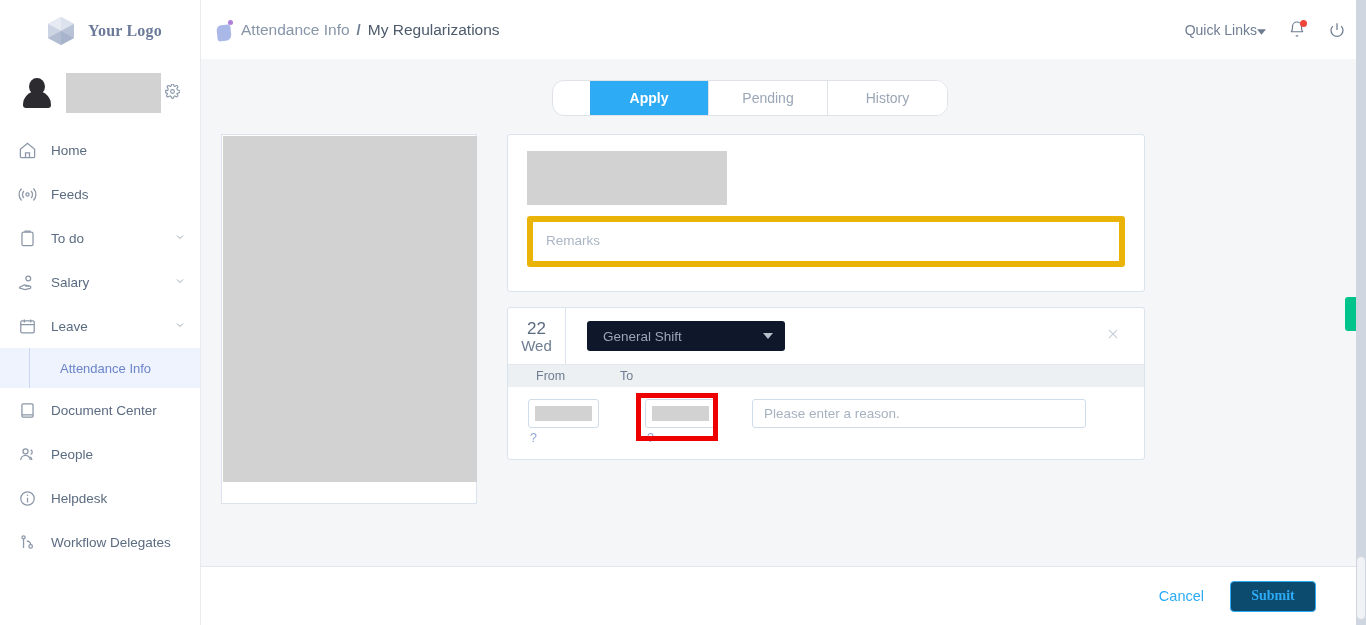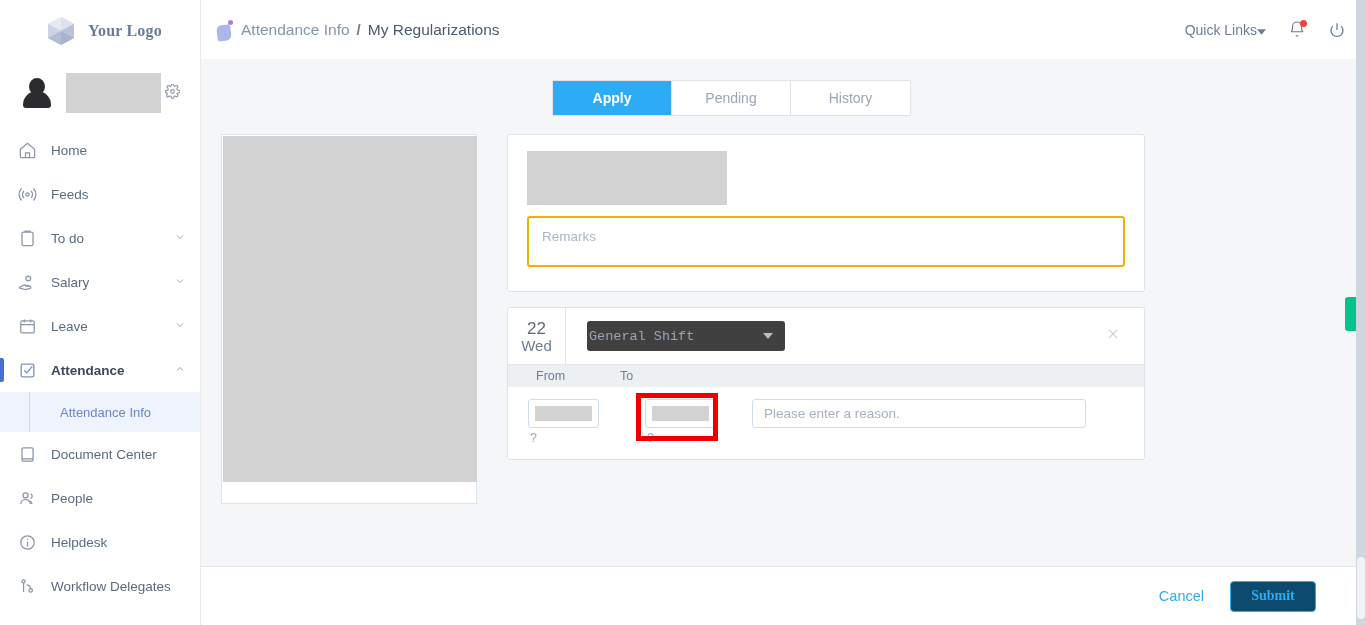--- a/index.html
+++ b/index.html
@@ -73,22 +73,23 @@
   .quick-links { font-size: 14px; color: #6e7d91; display: flex; align-items: center; cursor: pointer; }
   .bell-wrap { position: relative; width: 18px; height: 20px; cursor: pointer; color: #6e7d91; }
   .bell-dot { position: absolute; right: -1px; top: 0px; width: 7px; height: 7px; background: #f0453a; border-radius: 50%; }
   .power-ic { width: 18px; height: 18px; color: #6e7d91; cursor: pointer; }
 
   .content { position: relative; height: 566px; }
 
   
   .tabs {
     position: absolute; left: 351px; top: 21px;
-    display: flex; border: 1px solid #dfe3e8; border-radius: 1px; overflow: hidden;
+    display: flex; border: 1px solid #dfe3e8; border-radius: 12px; overflow: hidden;
     background: #fff;
+    padding-left: 37px;
   }
   .tab {
     width: 119px; height: 34px; display: flex; align-items: center; justify-content: center;
     font-size: 14px; color: #9aa6b6; background: #ffffff; cursor: pointer;
     border-right: 1px solid #dfe3e8;
   }
   .tab:last-child { border-right: none; }
   .tab.active { background: #2eabf5; color: #ffffff; font-weight: bold; }
 
   
@@ -101,38 +102,38 @@
   
   .right-col { position: absolute; left: 306px; top: 75px; width: 638px; }
 
   .card {
     background: #ffffff; border: 1px solid #dbe3ef; border-radius: 3px;
   }
   .card-a { padding: 16px 19px 20px 19px; }
   .redact-block { width: 200px; height: 54px; background: #d2d2d2; }
   .remarks {
     margin-top: 11px; width: 100%; height: 51px;
-    border: 2px solid #eab308; border-radius: 3px;
+    border: 6px solid #eab308; border-radius: 3px;
     padding: 11px 13px; font-size: 13.5px; color: #aab6c4;
     font-family: "Liberation Sans", sans-serif; background: #fff; resize: none;
   }
   .remarks::placeholder { color: #aab6c4; }
 
   .card-b { margin-top: 15px; }
   .shift-row { height: 56px; display: flex; align-items: center; position: relative; }
   .date-box {
     width: 58px; height: 56px; display: flex; flex-direction: column;
     align-items: center; justify-content: center; border-right: 1px solid #dbe3ef;
   }
   .date-num { font-size: 17px; color: #5b6b80; line-height: 19px; }
   .date-day { font-size: 15px; color: #6e7d91; line-height: 15px; }
   .shift-select {
-    margin-left: 21px; width: 198px; height: 30px; background: #404040;
+    margin-left: 21px; width: 198px; height: 30px; background: #0f172a;
     border: none; border-radius: 3px; display: flex; align-items: center;
-    padding: 0 2px; font-size: 13.5px; color: #9aa6b6; position: relative; cursor: pointer; font-family: Liberation Mono, monospace;
+    padding: 0 16px; font-size: 13.5px; color: #9aa6b6; position: relative; cursor: pointer;
   }
   .shift-caret { position: absolute; right: 12px; top: 12px; border-left: 5px solid transparent; border-right: 5px solid transparent; border-top: 6px solid #b6c0cc; }
   .close-x { position: absolute; right: 24px; top: 19px; width: 14px; height: 14px; color: #c3ccd6; cursor: pointer; }
 
   .col-head {
     height: 23px; background: #edf0f3; display: flex; align-items: center;
     font-size: 12.5px; color: #6e7d91; border-top: 1px solid #e3e7ec;
   }
   .ch-from { width: 112px; padding-left: 28px; }
   .ch-to { width: 100px; }
@@ -291,34 +292,20 @@
           </svg>
         </span>
         <span class="nav-label">Leave</span>
         <span class="chev">
           <svg width="12" height="12" viewBox="0 0 24 24" fill="none" stroke="currentColor" stroke-width="2">
               <path d="M6 9l6 6 6-6"></path>
             </svg>
         </span>
       </div>
 
-      <div class="nav-item active">
-        <span class="nav-ic">
-          <svg width="19" height="19" viewBox="0 0 24 24" fill="none" stroke="currentColor" stroke-width="1.7">
-            <rect x="4" y="4" width="16" height="16" rx="2"></rect>
-              <path d="M8 12l3 3 7-8"></path>
-          </svg>
-        </span>
-        <span class="nav-label">Attendance</span>
-        <span class="chev">
-          <svg width="12" height="12" viewBox="0 0 24 24" fill="none" stroke="currentColor" stroke-width="2">
-              <path d="M6 15l6-6 6 6"></path>
-            </svg>
-        </span>
-      </div>
 
       <div class="subnav-item">
         <span>Attendance Info</span>
       </div>
 
       <div class="nav-item">
         <span class="nav-ic">
           <svg width="19" height="19" viewBox="0 0 24 24" fill="none" stroke="currentColor" stroke-width="1.6">
             <rect x="5" y="3.5" width="14" height="17" rx="1.4"></rect>
               <path d="M5 17.5h14"></path>

